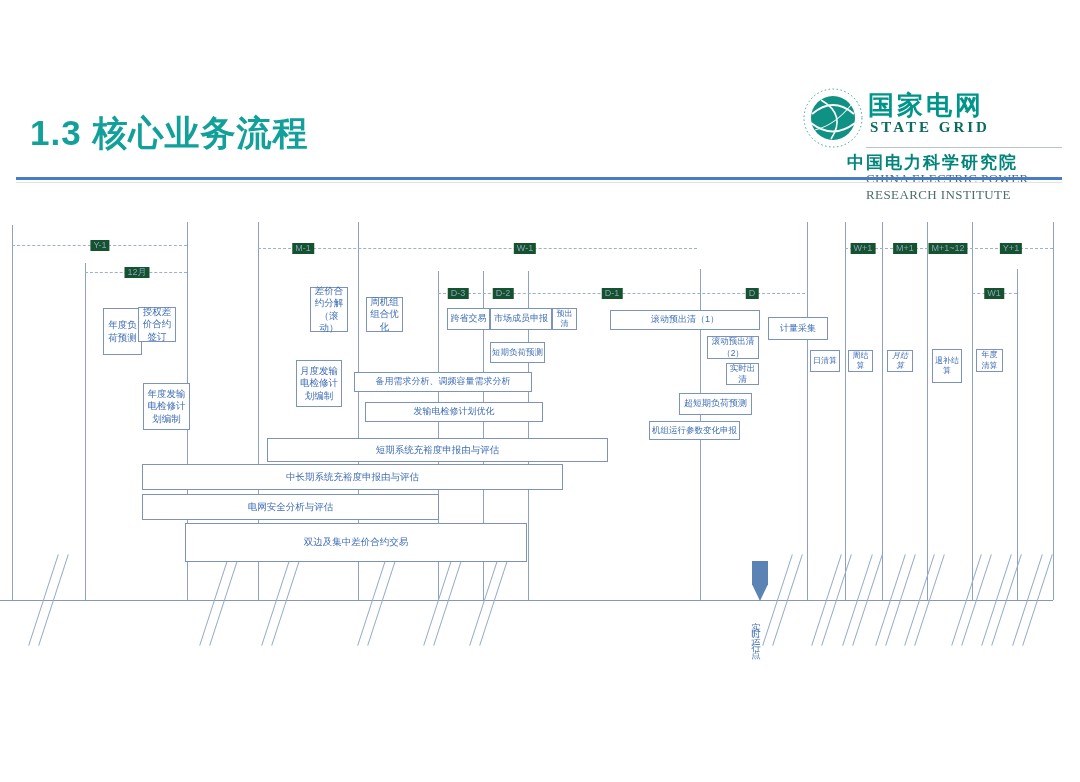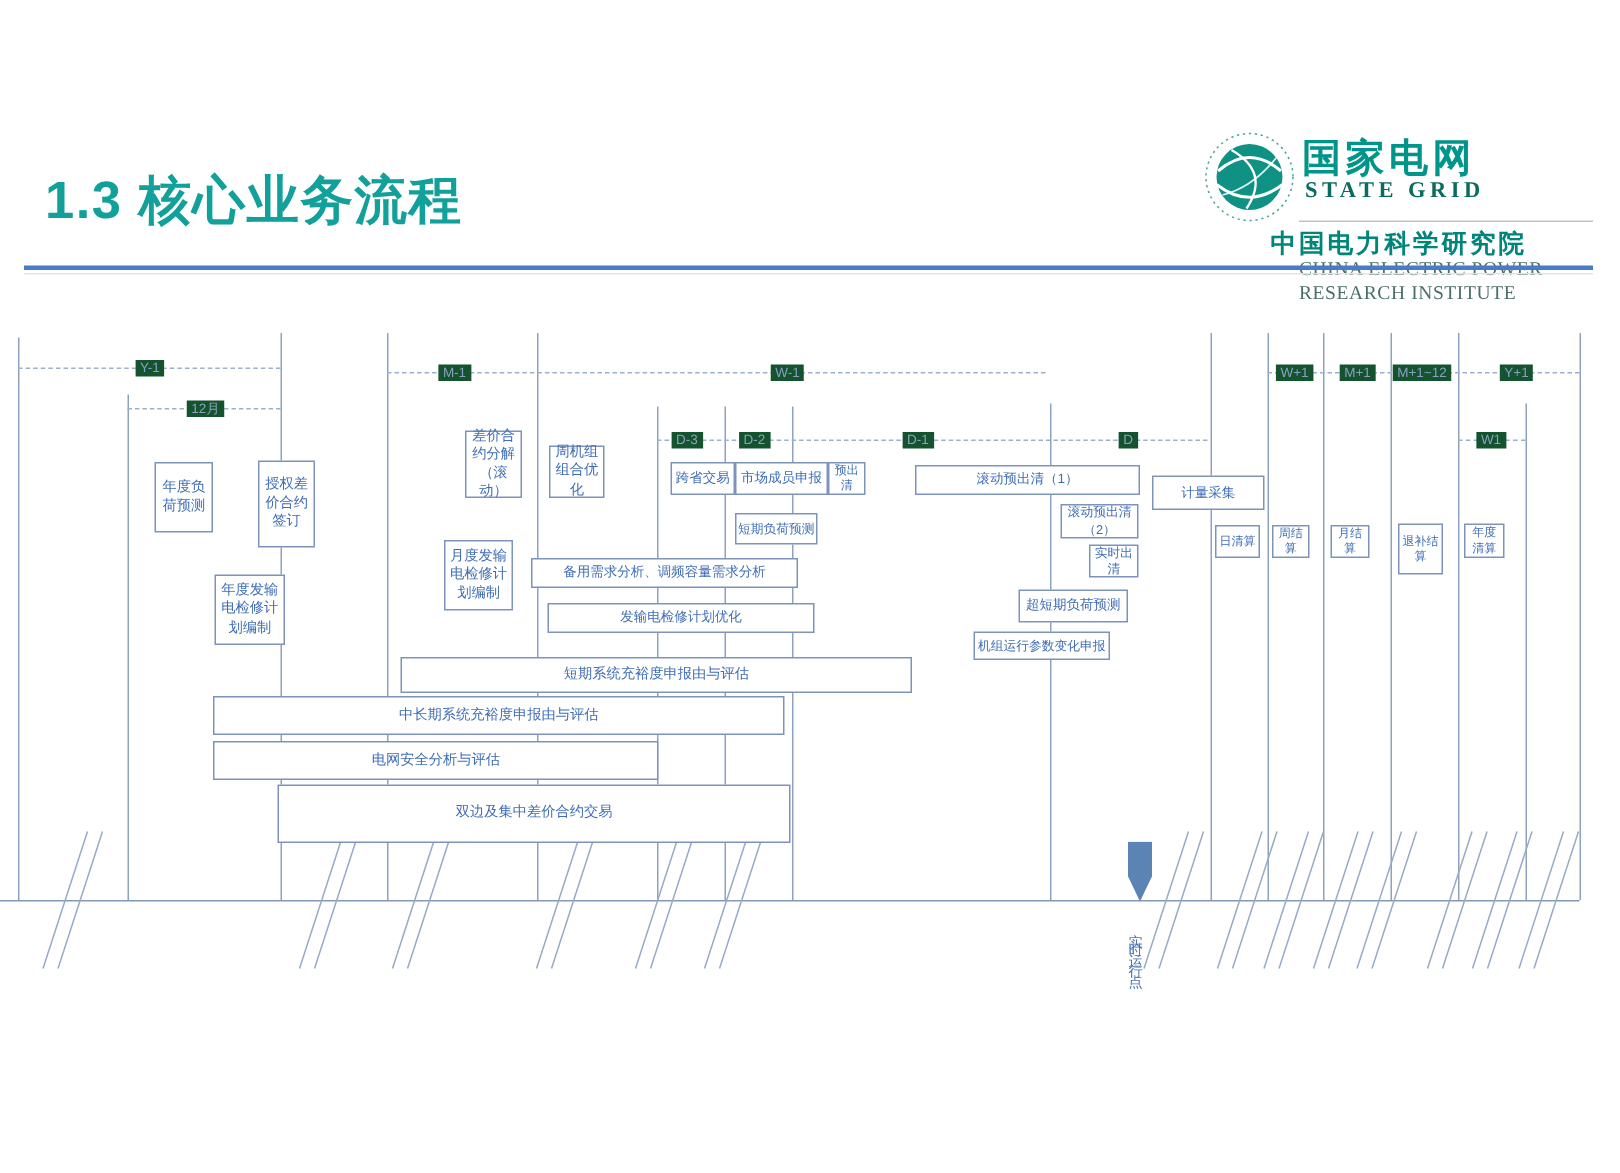--- a/index.html
+++ b/index.html
@@ -132,43 +132,43 @@
     <span class="dlabel" style="left:18px;">W+1</span>
     <span class="dlabel" style="left:60px;">M+1</span>
     <span class="dlabel" style="left:103px;">M+1~12</span>
     <span class="dlabel" style="left:166px;">Y+1</span>
   </div>
   <div class="dash" style="left:972px;top:293px;width:45px;">
     <span class="dlabel" style="left:22px;">W1</span>
   </div>
 
   <div class="box" style="left:103px;top:308px;width:39px;height:47px;">年度负荷预测</div>
-  <div class="box" style="left:172px;top:307px;width:38px;height:58px;">授权差价合约签订</div>
+  <div class="box" style="left:138px;top:307px;width:38px;height:35px;">授权差价合约签订</div>
   <div class="box" style="left:143px;top:383px;width:47px;height:47px;">年度发输电检修计划编制</div>
   <div class="box" style="left:310px;top:287px;width:38px;height:45px;">差价合约分解（滚动）</div>
   <div class="box" style="left:296px;top:360px;width:46px;height:47px;">月度发输电检修计划编制</div>
   <div class="box" style="left:366px;top:297px;width:37px;height:35px;">周机组组合优化</div>
   <div class="box f9" style="left:447px;top:308px;width:43px;height:22px;">跨省交易</div>
   <div class="box f9" style="left:490px;top:308px;width:62px;height:22px;">市场成员申报</div>
   <div class="box f8" style="left:552px;top:308px;width:25px;height:22px;">预出清</div>
   <div class="box f85" style="left:490px;top:342px;width:55px;height:21px;">短期负荷预测</div>
   <div class="box f9" style="left:354px;top:372px;width:178px;height:20px;">备用需求分析、调频容量需求分析</div>
   <div class="box f9" style="left:365px;top:402px;width:178px;height:20px;">发输电检修计划优化</div>
   <div class="box f9" style="left:610px;top:310px;width:150px;height:20px;">滚动预出清（1）</div>
   <div class="box f85" style="left:707px;top:336px;width:52px;height:23px;">滚动预出清（2）</div>
   <div class="box f85" style="left:726px;top:363px;width:33px;height:22px;">实时出清</div>
   <div class="box f9" style="left:679px;top:393px;width:73px;height:22px;">超短期负荷预测</div>
   <div class="box f85" style="left:649px;top:421px;width:91px;height:19px;">机组运行参数变化申报</div>
-  <div class="box f9" style="left:768px;top:317px;width:75px;height:23px;">计量采集</div>
+  <div class="box f9" style="left:768px;top:317px;width:60px;height:23px;">计量采集</div>
   <div class="box f8" style="left:810px;top:350px;width:30px;height:22px;">日清算</div>
   <div class="box f8" style="left:848px;top:350px;width:25px;height:22px;">周结算</div>
-  <div class="box f8" style="left:887px;top:350px;width:26px;height:22px;">月结算</div>
+  <div class="box f8" style="left:887px;top:350px;width:26px;height:22px;font-style:italic;">月结算</div>
   <div class="box f8" style="left:932px;top:349px;width:30px;height:34px;">退补结算</div>
   <div class="box f8" style="left:976px;top:349px;width:27px;height:23px;">年度清算</div>
   <div class="box" style="left:267px;top:438px;width:341px;height:24px;">短期系统充裕度申报由与评估</div>
-  <div class="box" style="left:142px;top:464px;width:381px;height:26px;">中长期系统充裕度申报由与评估</div>
+  <div class="box" style="left:142px;top:464px;width:421px;height:26px;">中长期系统充裕度申报由与评估</div>
   <div class="box" style="left:142px;top:494px;width:297px;height:26px;">电网安全分析与评估</div>
   <div class="box" style="left:185px;top:523px;width:342px;height:39px;">双边及集中差价合约交易</div>
 
   <div class="arrow-down"></div>
   <div class="vtext">实时运行点</div>
 
 </div>
 
 </body></html>

